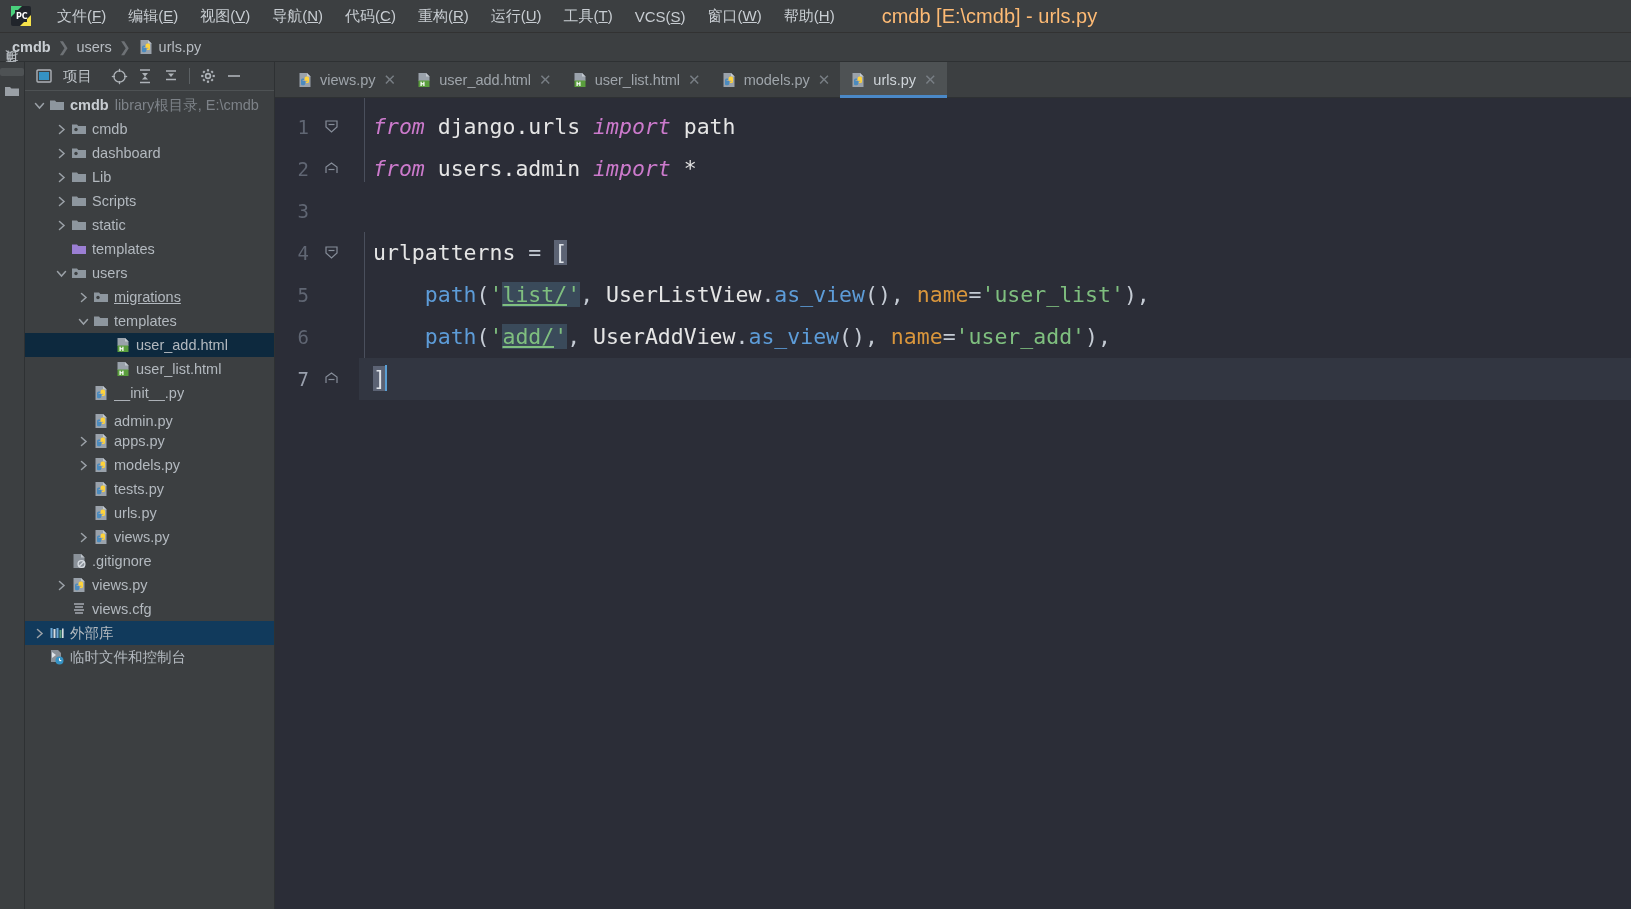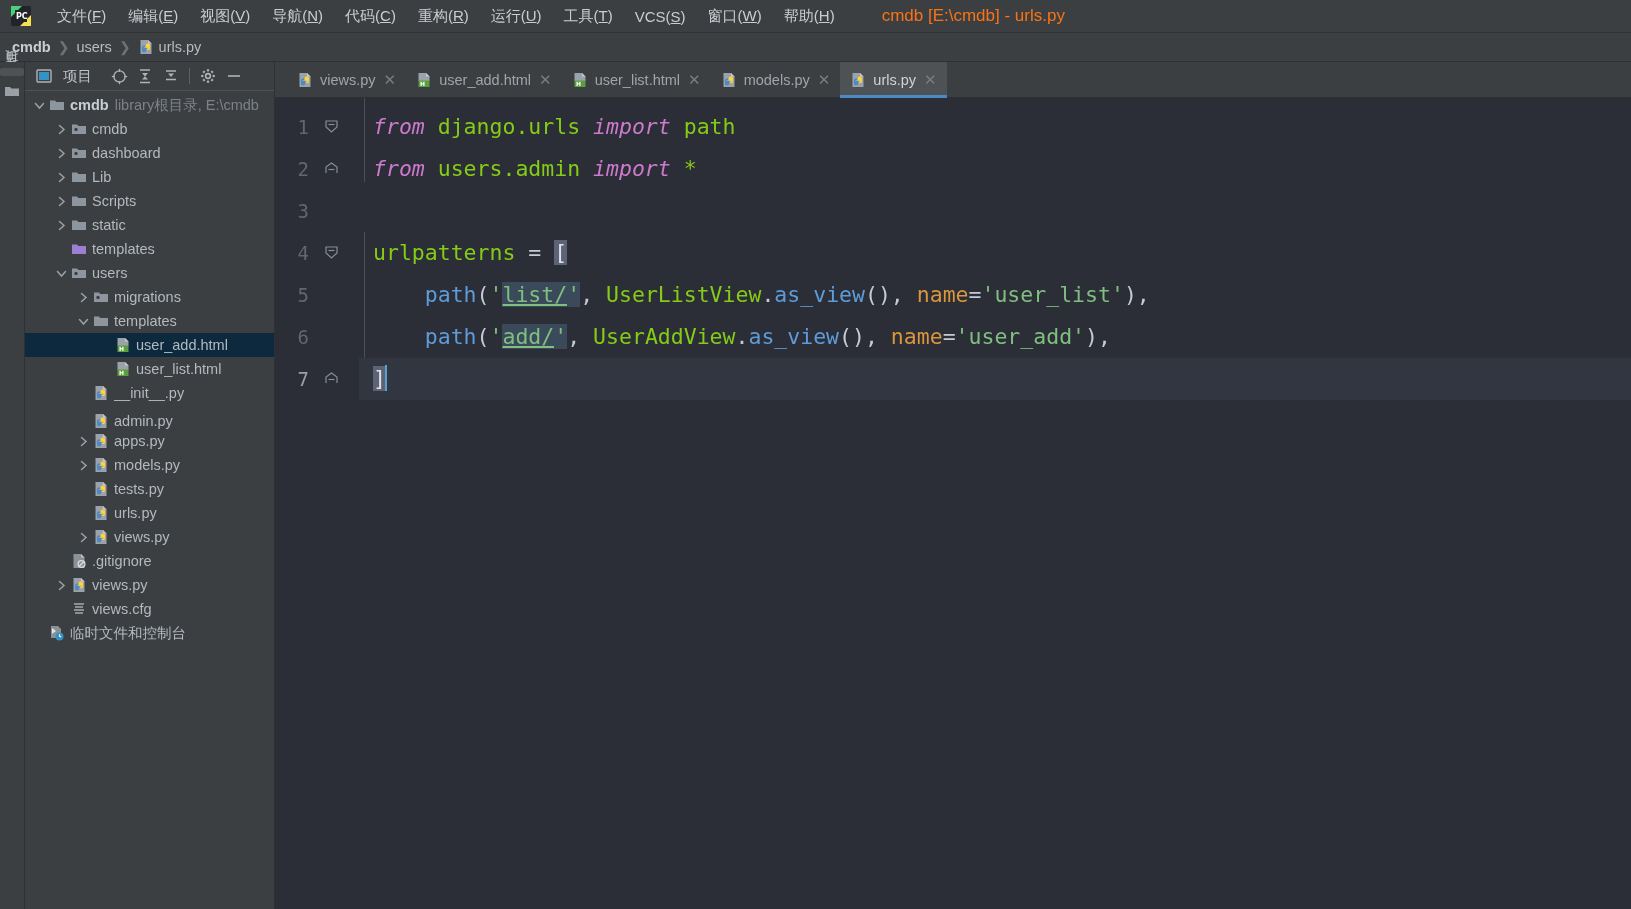--- a/index.html
+++ b/index.html
@@ -21,21 +21,21 @@
   .app-logo {
     width: 22px; height: 22px; margin-left: 10px; margin-right: 14px;
     position: relative; flex: 0 0 22px;
   }
   .menu-item {
     font-size: 15px; color: #c8cdd2; padding: 3px 11px;
     white-space: nowrap; cursor: default;
   }
   .menu-item u { text-decoration: underline; }
   .win-title {
-    margin-left: 36px; font-size: 17px; color: #f97316; white-space: nowrap;
+    margin-left: 36px; font-size: 20px; color: #fdba74; white-space: nowrap;
   }
 
   
   .navbar {
     height: 29px; flex: 0 0 29px; background: #3c3f41;
     display: flex; align-items: center; padding-left: 12px;
     border-bottom: 1px solid #2e3133;
     font-size: 14.5px;
   }
   .crumb { color: #b7bcc2; display: flex; align-items: center; cursor: default; }
@@ -129,21 +129,21 @@
   .code-area { flex: 1 1 auto; position: relative; padding-top: 8px; min-width: 0; overflow: hidden; }
   .cl {
     height: 42px; line-height: 42px; font-family: "DejaVu Sans Mono", monospace;
     font-size: 21.5px; white-space: pre; color: #a9b7c6; padding-left: 14px;
     position: relative;
   }
   .cl.cur { background: #323641; }
 
   
   .k  { color: #cc7acc; font-style: italic; }
-  .id { color: #84cc16; }
+  .id { color: #e5e5e5; }
   .fn { color: #5d9cd8; }
   .str{ color: #7fbf7f; }
   .par{ color: #c5cbd4; }
   .kw2{ color: #d9963c; }
   .lnk{ color: #7fbf7f; text-decoration: underline; }
   .sel-hl { background: #3a4a5a; }
   .brk-hl { background: #5c6374; color: #dfe3e8; }
   .caret {
     display: inline-block; width: 2px; height: 26px; background: #5a9fd4;
     vertical-align: -5px; margin-left: -1px;
@@ -352,21 +352,21 @@
               <svg width="13" height="13" viewBox="0 0 13 13">
                 <path d="M2.5 4.5 L6.5 9 L10.5 4.5" fill="none" stroke="#9ba1a7" stroke-width="1.5" stroke-linecap="round"></path>
               </svg>
             </span>
             <span class="ic"><svg width="16" height="16" viewBox="0 0 16 16">
                 <path d="M1 3.5 h5 l1.3 1.5 H15 V13 H1 Z" fill="#8d969e"></path>
                 <circle cx="5" cy="8.5" r="1.7" fill="#3c3f41"></circle>
               </svg></span>
             <span class="lbl">users</span>
           </div>
-          <div class="row" style="padding-left: 52px;">
+          <div class="row" style="padding-left: 52px; text-decoration: underline;">
             <span class="arrow">
               <svg width="13" height="13" viewBox="0 0 13 13">
                 <path d="M4.5 2.5 L9 6.5 L4.5 10.5" fill="none" stroke="#9ba1a7" stroke-width="1.5" stroke-linecap="round"></path>
               </svg>
             </span>
             <span class="ic"><svg width="16" height="16" viewBox="0 0 16 16">
                 <path d="M1 3.5 h5 l1.3 1.5 H15 V13 H1 Z" fill="#8d969e"></path>
                 <circle cx="5" cy="8.5" r="1.7" fill="#3c3f41"></circle>
               </svg></span>
             <span class="lbl">migrations</span>
@@ -512,20 +512,35 @@
             <span class="arrow none"></span>
             <span class="ic"><svg width="16" height="16" viewBox="0 0 16 16">
                 <g stroke="#b6bcc3" stroke-width="1.3">
                   <line x1="3" y1="3" x2="13" y2="3"></line>
                   <line x1="4" y1="6" x2="12" y2="6"></line>
                   <line x1="3" y1="9" x2="13" y2="9"></line>
                   <line x1="4" y1="12" x2="12" y2="12"></line>
                 </g>
               </svg></span>
             <span class="lbl">views.cfg</span>
+          </div>
+          <div class="row sel2" style="padding-left: 8px;">
+            <span class="arrow">
+              <svg width="13" height="13" viewBox="0 0 13 13">
+                <path d="M4.5 2.5 L9 6.5 L4.5 10.5" fill="none" stroke="#9ba1a7" stroke-width="1.5" stroke-linecap="round"></path>
+              </svg>
+            </span>
+            <span class="ic"><svg width="16" height="16" viewBox="0 0 16 16">
+                <rect x="1.5" y="3" width="2" height="10" fill="#6fa8d4"></rect>
+                <rect x="4.5" y="4" width="2" height="9" fill="#d8dde2"></rect>
+                <rect x="7.5" y="3" width="2" height="10" fill="#6fa8d4"></rect>
+                <rect x="10.5" y="5" width="2" height="8" fill="#5a9e7d"></rect>
+                <rect x="13" y="3.5" width="1.6" height="9.5" fill="#d8dde2"></rect>
+              </svg></span>
+            <span class="lbl">外部库</span>
           </div>
           <div class="row" style="padding-left: 8px;">
             <span class="arrow none"></span>
             <span class="ic"><svg width="16" height="16" viewBox="0 0 16 16">
                 <path d="M2 1 h7 l3 3 V13 H2 Z" fill="#8a9199"></path>
                 <path d="M3 3 l4 3 -4 3 Z" fill="#dfe4e9"></path>
                 <circle cx="10.5" cy="11.5" r="4" fill="#3592c4"></circle>
                 <g stroke="#ffffff" stroke-width="1.1">
                   <line x1="10.5" y1="9.2" x2="10.5" y2="11.6"></line>
                   <line x1="10.5" y1="11.6" x2="12.3" y2="11.6"></line>

